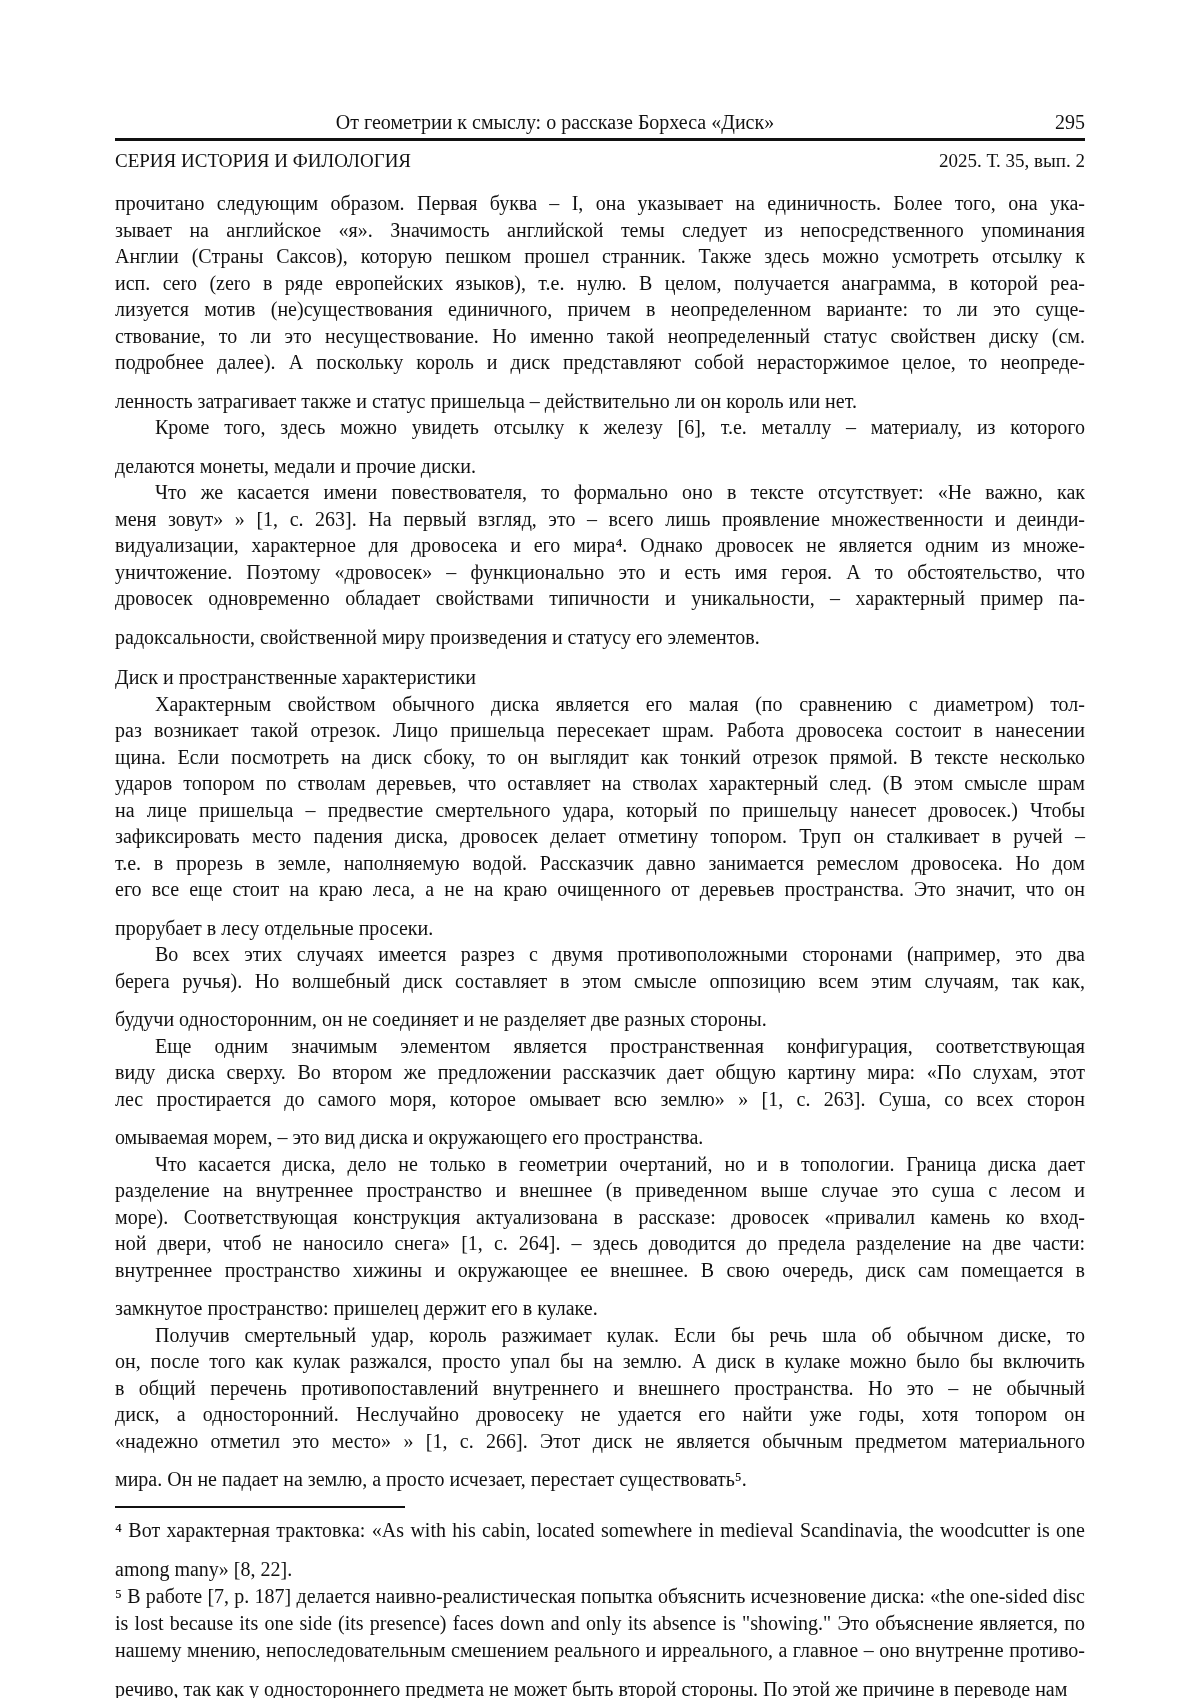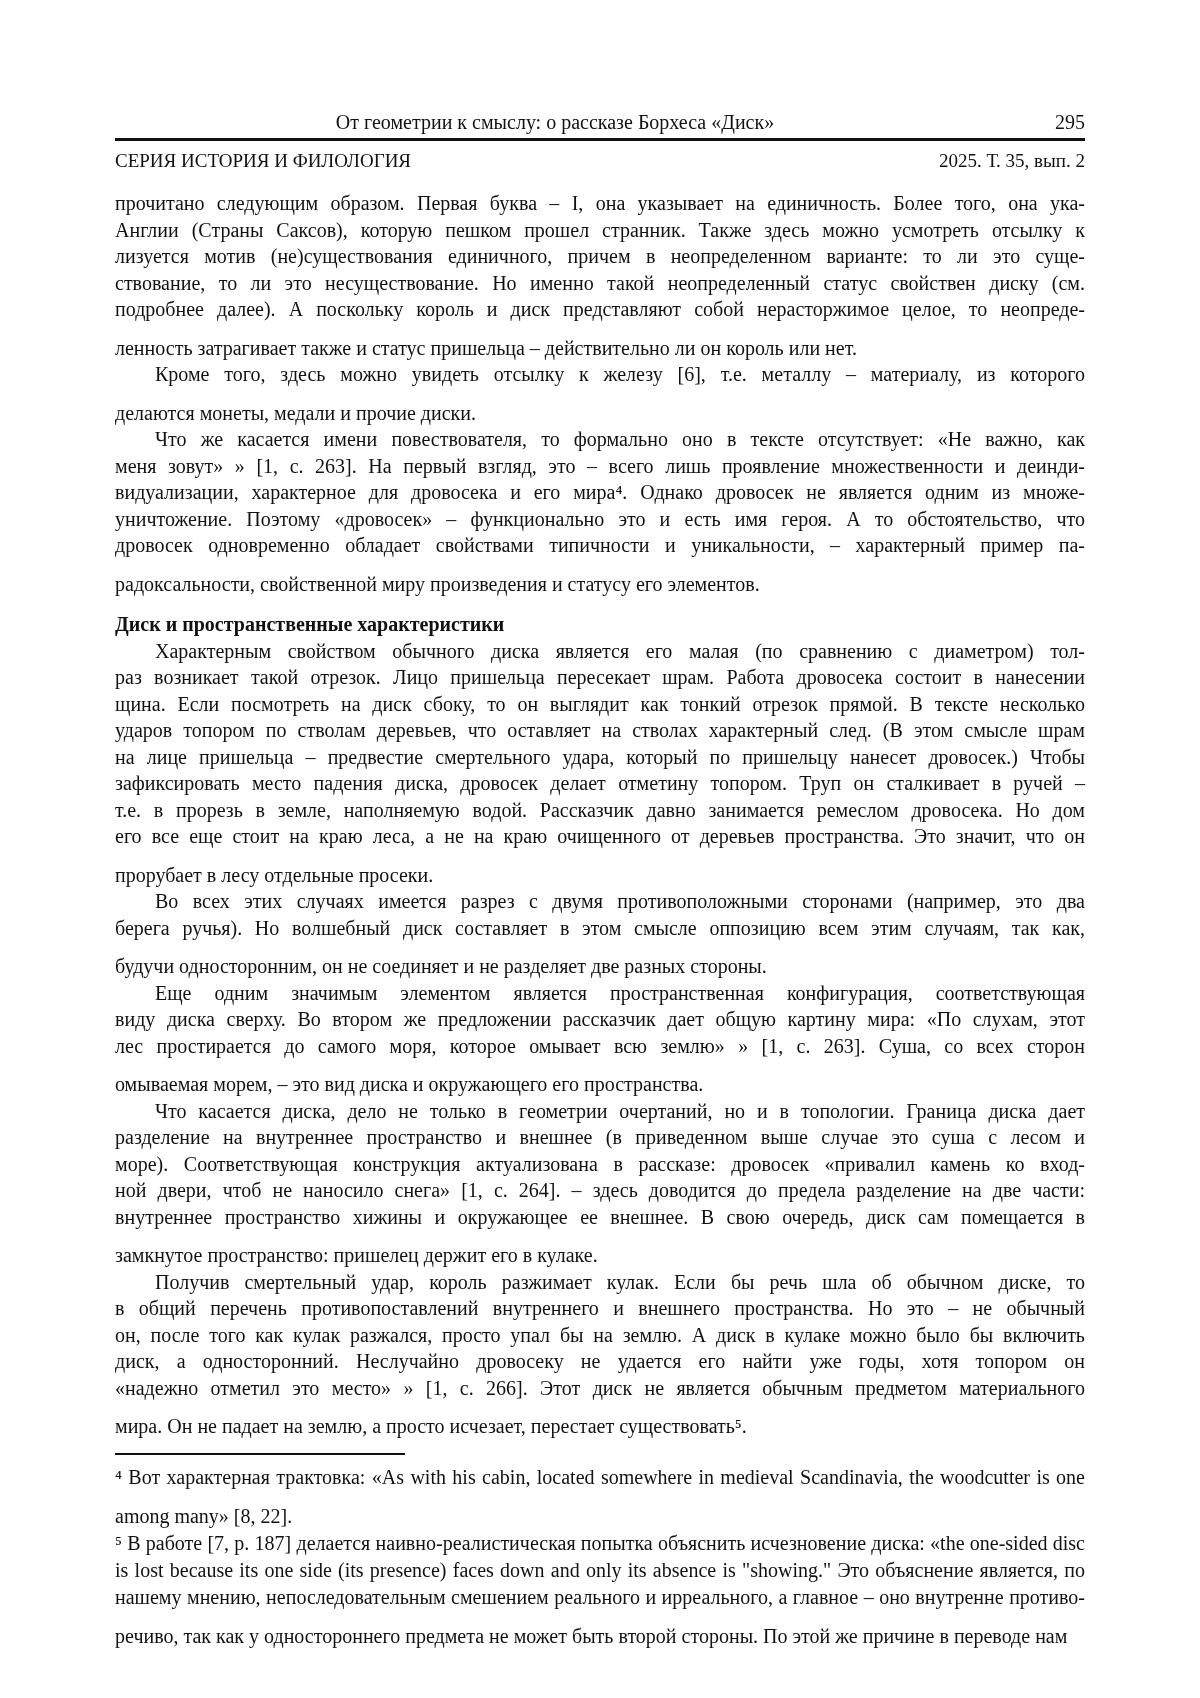--- a/index.html
+++ b/index.html
@@ -19,21 +19,21 @@
   .hdr-row1 { display: flex; align-items: center; font-size: 20px; line-height: 25px; }
   .hdr-title { flex: 1; text-align: center; }
   .hdr-num { width: 90px; text-align: right; }
   .hdr-rule { border: none; border-top: 3px solid #111; margin: 3px 0 0 0; }
   .hdr-row2 { display: flex; justify-content: space-between; font-size: 19px; line-height: 24px; margin-top: 8px; }
   
   .body-text { margin-top: 17px; font-size: 20px; line-height: 26.5px; }
   .para .ln { text-align: justify; text-align-last: justify; white-space: normal; }
   .para .ln.last { text-align-last: left; margin-top: 12px; }
   .para.indent .ln.first { text-indent: 40px; }
-  .section-heading { font-weight: bold; font-size: 20px; line-height: 26.5px; margin-top: 14px; }
+  .section-heading { font-weight: normal; font-size: 20px; line-height: 26.5px; margin-top: 14px; }
   
   .footnotes { margin-top: 13px; }
   .fn-rule { border: none; border-top: 2px solid #111; width: 290px; margin: 0 0 9px 0; }
   .footnotes .para { font-size: 20px; line-height: 27px; }
 </style>
 </head>
 <body>
 
 <div class="page">
 
@@ -43,21 +43,23 @@
   </div>
   <hr class="hdr-rule">
   <div class="hdr-row2">
     <div>СЕРИЯ ИСТОРИЯ И ФИЛОЛОГИЯ</div>
     <div>2025. Т. 35, вып. 2</div>
   </div>
 
   <div class="body-text">
       <div class="para">
         <div class="ln first">прочитано следующим образом. Первая буква – I, она указывает на единичность. Более того, она ука-</div>
+        <div class="ln">зывает на английское «я». Значимость английской темы следует из непосредственного упоминания</div>
         <div class="ln">Англии (Страны Саксов), которую пешком прошел странник. Также здесь можно усмотреть отсылку к</div>
+        <div class="ln">исп. cero (zero в ряде европейских языков), т.е. нулю. В целом, получается анаграмма, в которой реа-</div>
         <div class="ln">лизуется мотив (не)существования единичного, причем в неопределенном варианте: то ли это суще-</div>
         <div class="ln">ствование, то ли это несуществование. Но именно такой неопределенный статус свойствен диску (см.</div>
         <div class="ln">подробнее далее). А поскольку король и диск представляют собой нерасторжимое целое, то неопреде-</div>
         <div class="ln last">ленность затрагивает также и статус пришельца – действительно ли он король или нет.</div>
       </div>
       <div class="para indent">
         <div class="ln first">Кроме того, здесь можно увидеть отсылку к железу [6], т.е. металлу – материалу, из которого</div>
         <div class="ln last">делаются монеты, медали и прочие диски.</div>
       </div>
       <div class="para indent">
@@ -94,22 +96,22 @@
       <div class="para indent">
         <div class="ln first">Что касается диска, дело не только в геометрии очертаний, но и в топологии. Граница диска дает</div>
         <div class="ln">разделение на внутреннее пространство и внешнее (в приведенном выше случае это суша с лесом и</div>
         <div class="ln">море). Соответствующая конструкция актуализована в рассказе: дровосек «привалил камень ко вход-</div>
         <div class="ln">ной двери, чтоб не наносило снега» [1, с. 264]. – здесь доводится до предела разделение на две части:</div>
         <div class="ln">внутреннее пространство хижины и окружающее ее внешнее. В свою очередь, диск сам помещается в</div>
         <div class="ln last">замкнутое пространство: пришелец держит его в кулаке.</div>
       </div>
       <div class="para indent">
         <div class="ln first">Получив смертельный удар, король разжимает кулак. Если бы речь шла об обычном диске, то</div>
+        <div class="ln">он, после того как кулак разжался, просто упал бы на землю. А диск в кулаке можно было бы включить</div>
         <div class="ln">в общий перечень противопоставлений внутреннего и внешнего пространства. Но это – не обычный</div>
-        <div class="ln">он, после того как кулак разжался, просто упал бы на землю. А диск в кулаке можно было бы включить</div>
         <div class="ln">диск, а односторонний. Неслучайно дровосеку не удается его найти уже годы, хотя топором он</div>
         <div class="ln">«надежно отметил это место» » [1, с. 266]. Этот диск не является обычным предметом материального</div>
         <div class="ln last">мира. Он не падает на землю, а просто исчезает, перестает существовать⁵.</div>
       </div>
     </div>
 
   <div class="footnotes">
     <hr class="fn-rule">
     <div>
         <div class="para">

